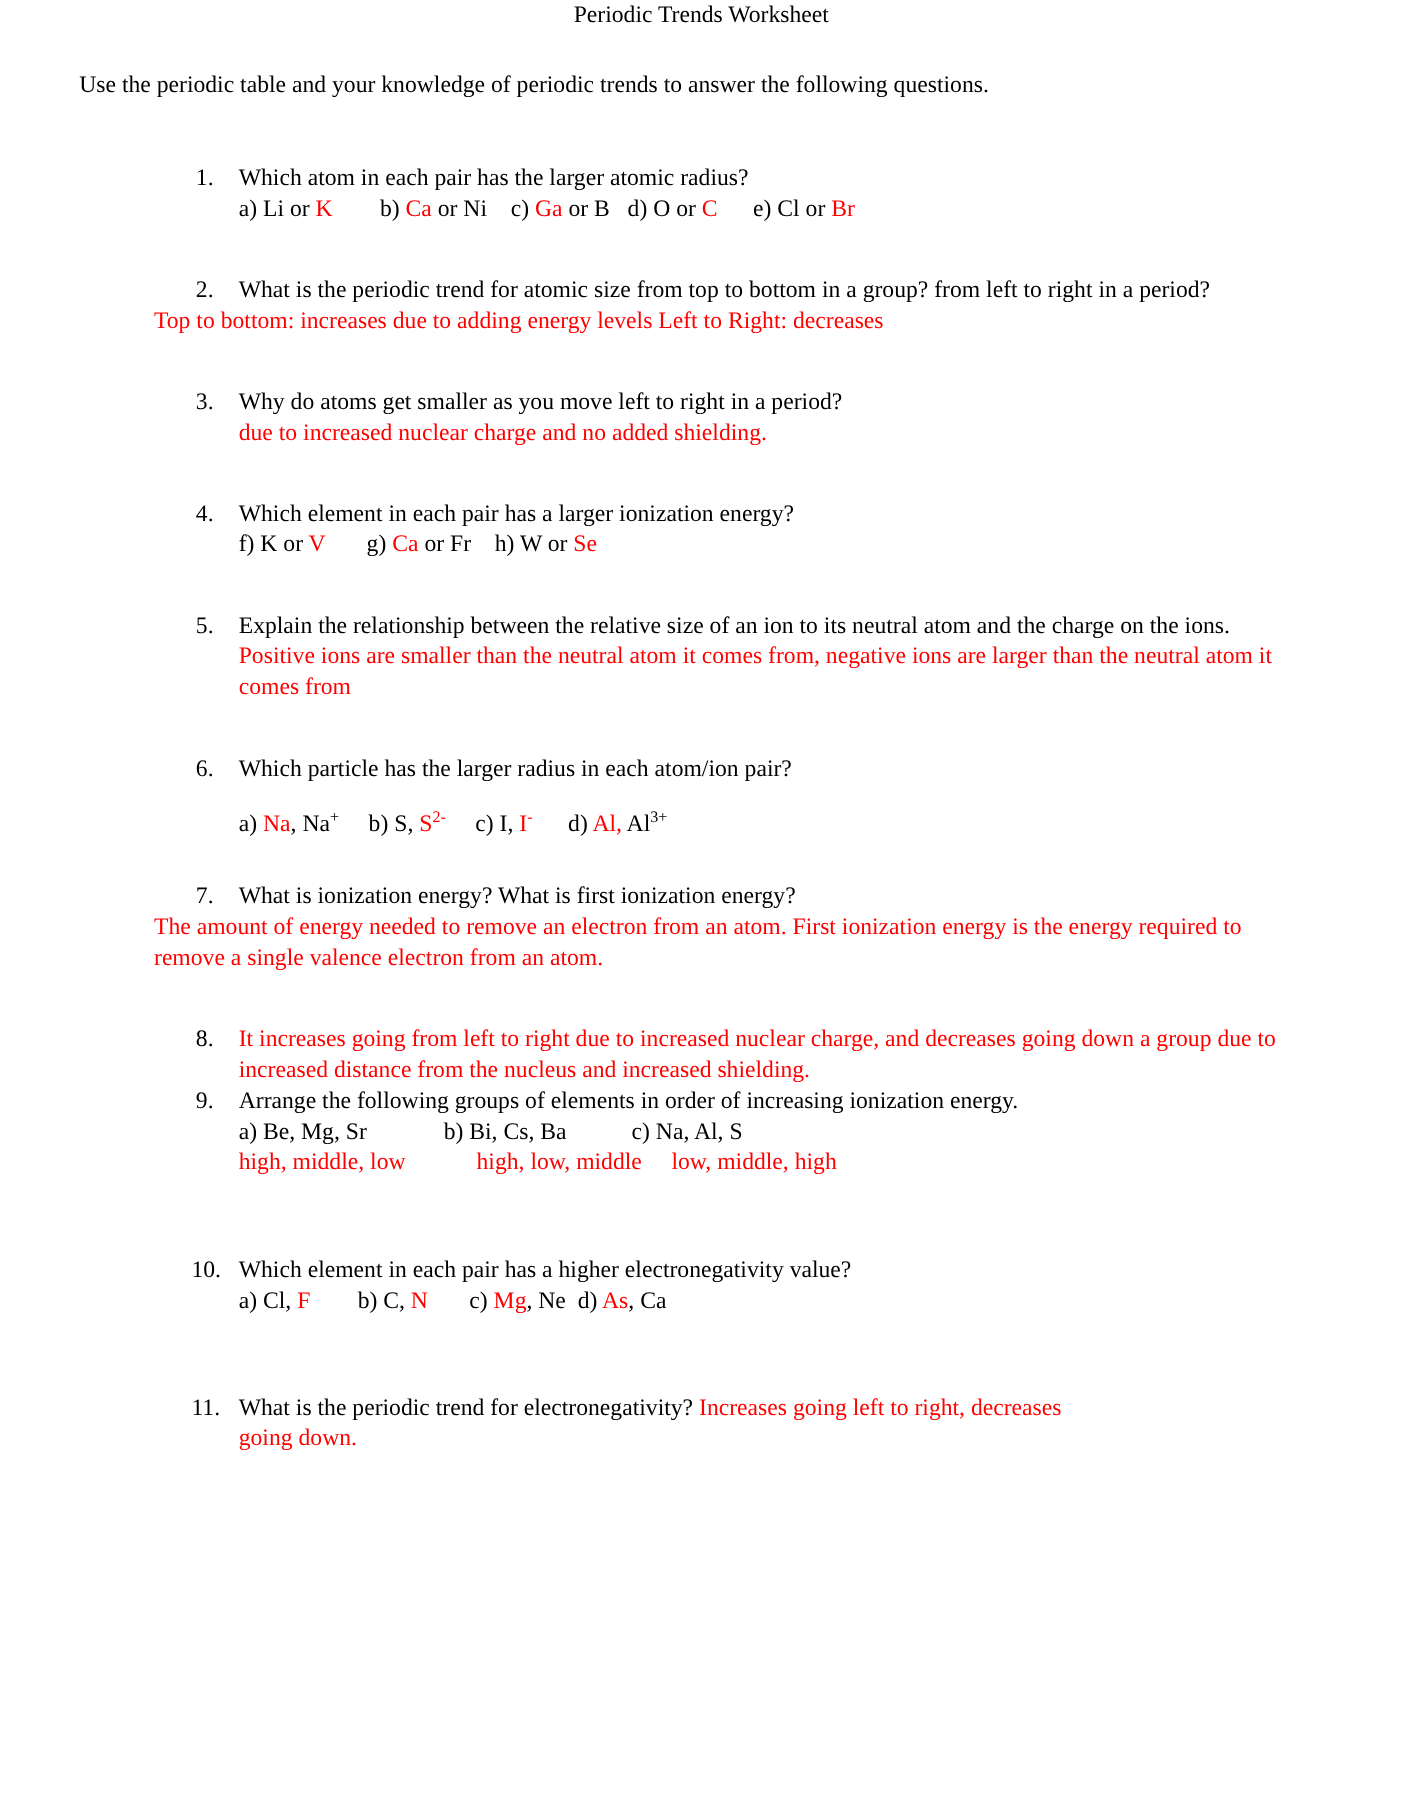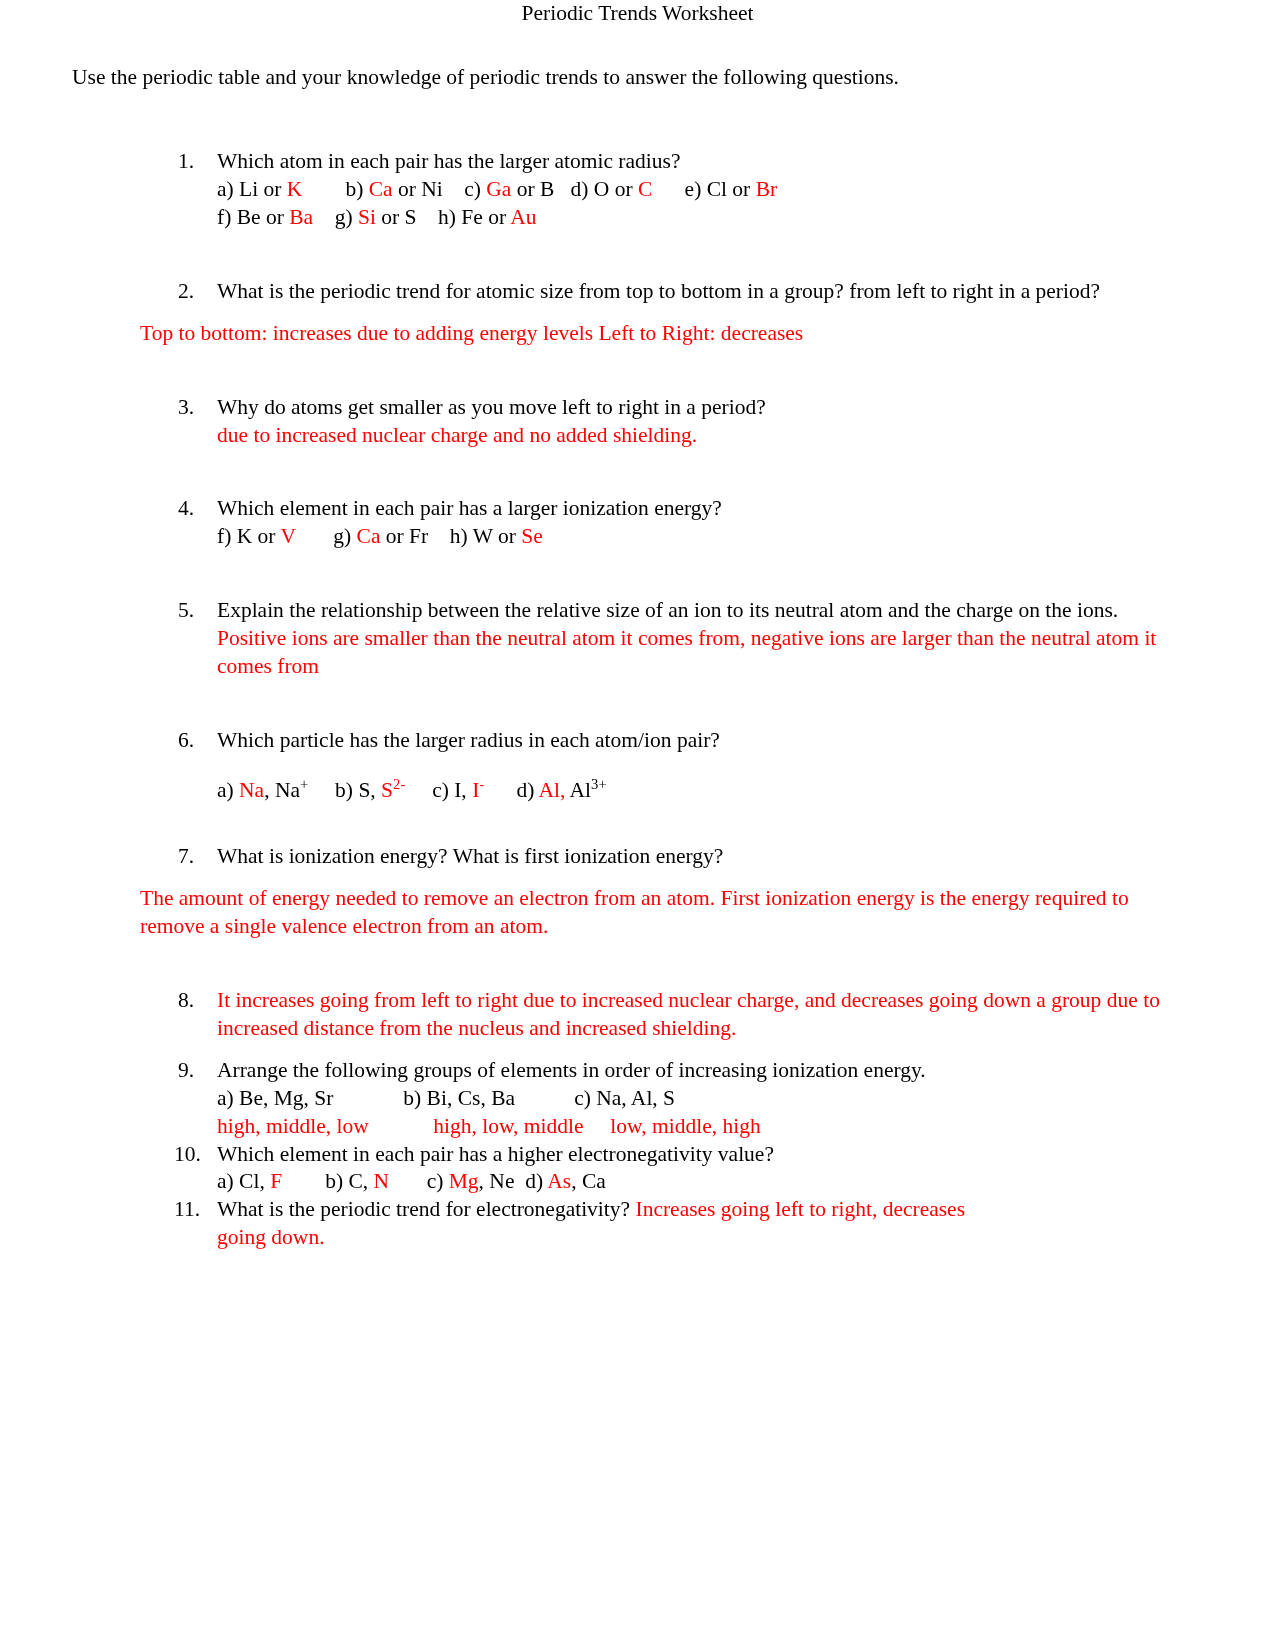--- a/index.html
+++ b/index.html
@@ -71,39 +71,38 @@
   .sup {
     font-size: 0.68em;
     vertical-align: super;
     line-height: 0;
   }
 
   .sp-1 { margin-top: 22px; }
   .sp-3 { margin-top: 38px; }
   .sp-4 { margin-top: 46px; }
   .sp-5 { margin-top: 56px; }
-  .sp-6 { }
-  .sp-0 { margin-top: 14px; }
+  .sp-6 { margin-top: 70px; }
+  .sp-0 { margin-top: 0px; }
 </style>
 </head>
 <body>
 
 <div class="page">
 
   <div class="title">Periodic Trends Worksheet</div>
 
   <div class="intro">Use the periodic table and your knowledge of periodic trends to answer the following questions.</div>
 
   <ol class="qlist">
 
     <li class="q sp-5">
       <span class="qnum">1.</span>
       <div class="qtext">Which atom in each pair has the larger atomic radius?</div>
       <div class="opts"><span>a) Li or </span><span class="red">K</span>        <span>b) </span><span class="red">Ca</span><span> or Ni</span>    <span>c) </span><span class="red">Ga</span><span> or B</span>   <span>d) O or </span><span class="red">C</span>      <span>e) Cl or </span><span class="red">Br</span></div>
-      <div class="opts"><span>f) Be or </span><span class="red">Ba</span>    <span>g) </span><span class="red">Si</span><span> or S</span>    <span>h) Fe or </span><span class="red">Au</span></div>
     </li>
 
     <li class="q sp-4">
       <span class="qnum">2.</span>
       <div class="qtext">What is the periodic trend for atomic size from top to bottom in a group? from left to right in a period?</div>
     </li>
     <div class="ans-full red sp-0">Top to bottom: increases due to adding energy levels   Left to Right: decreases</div>
 
     <li class="q sp-4">
       <span class="qnum">3.</span>

